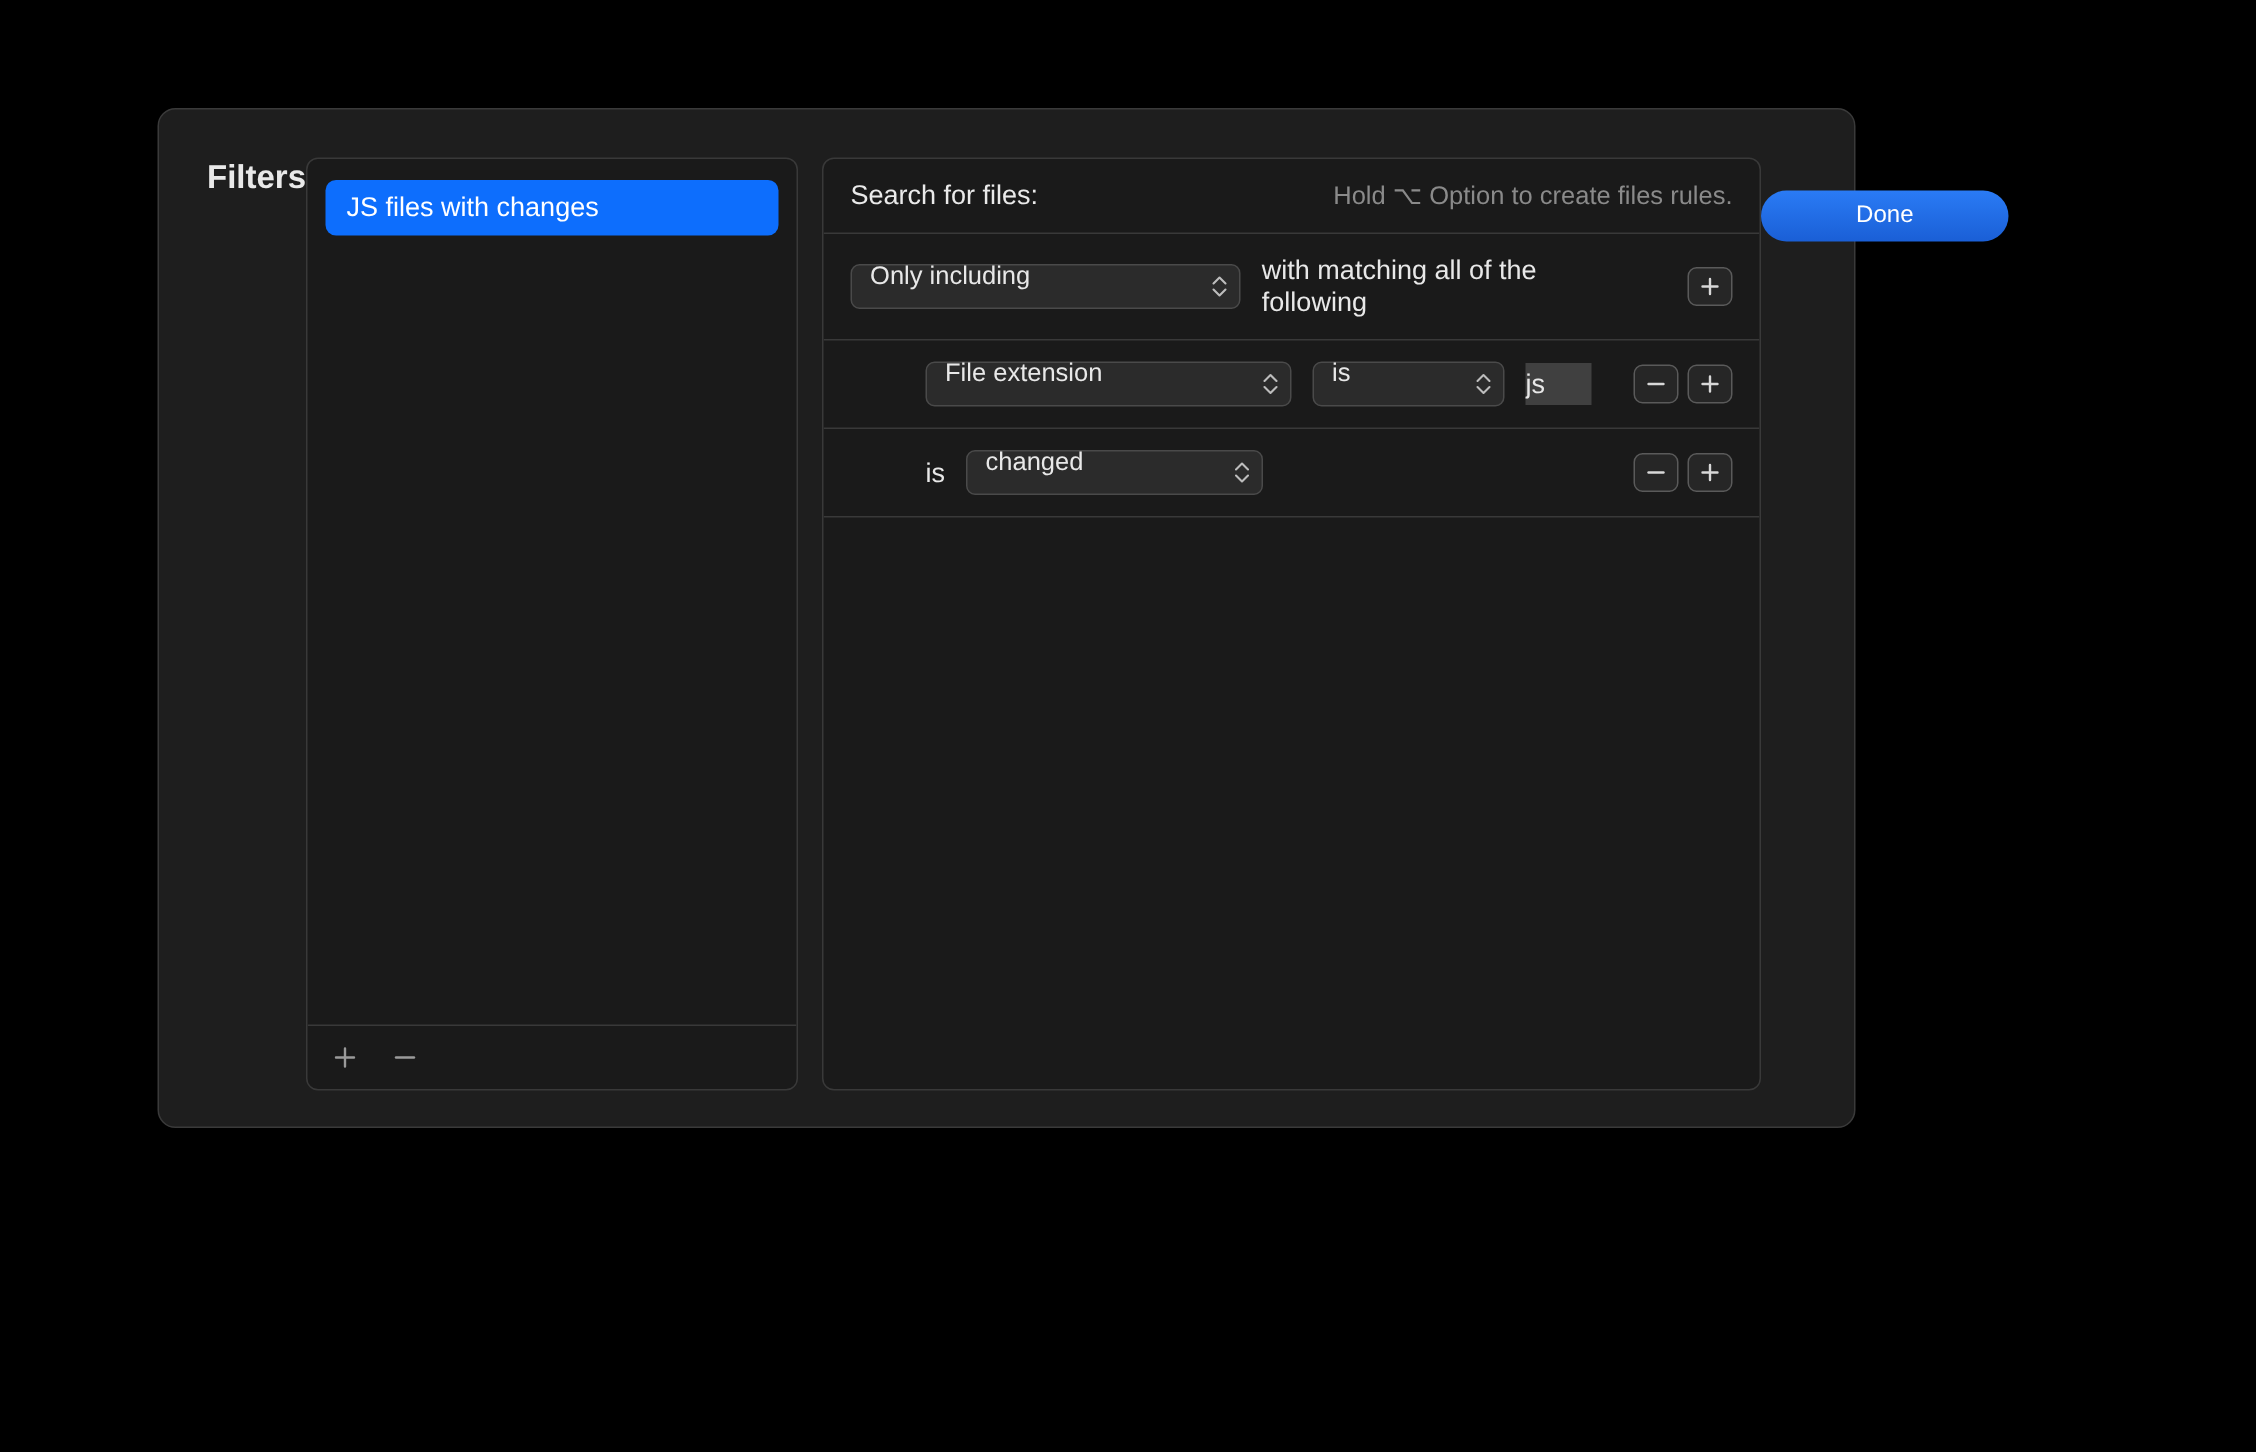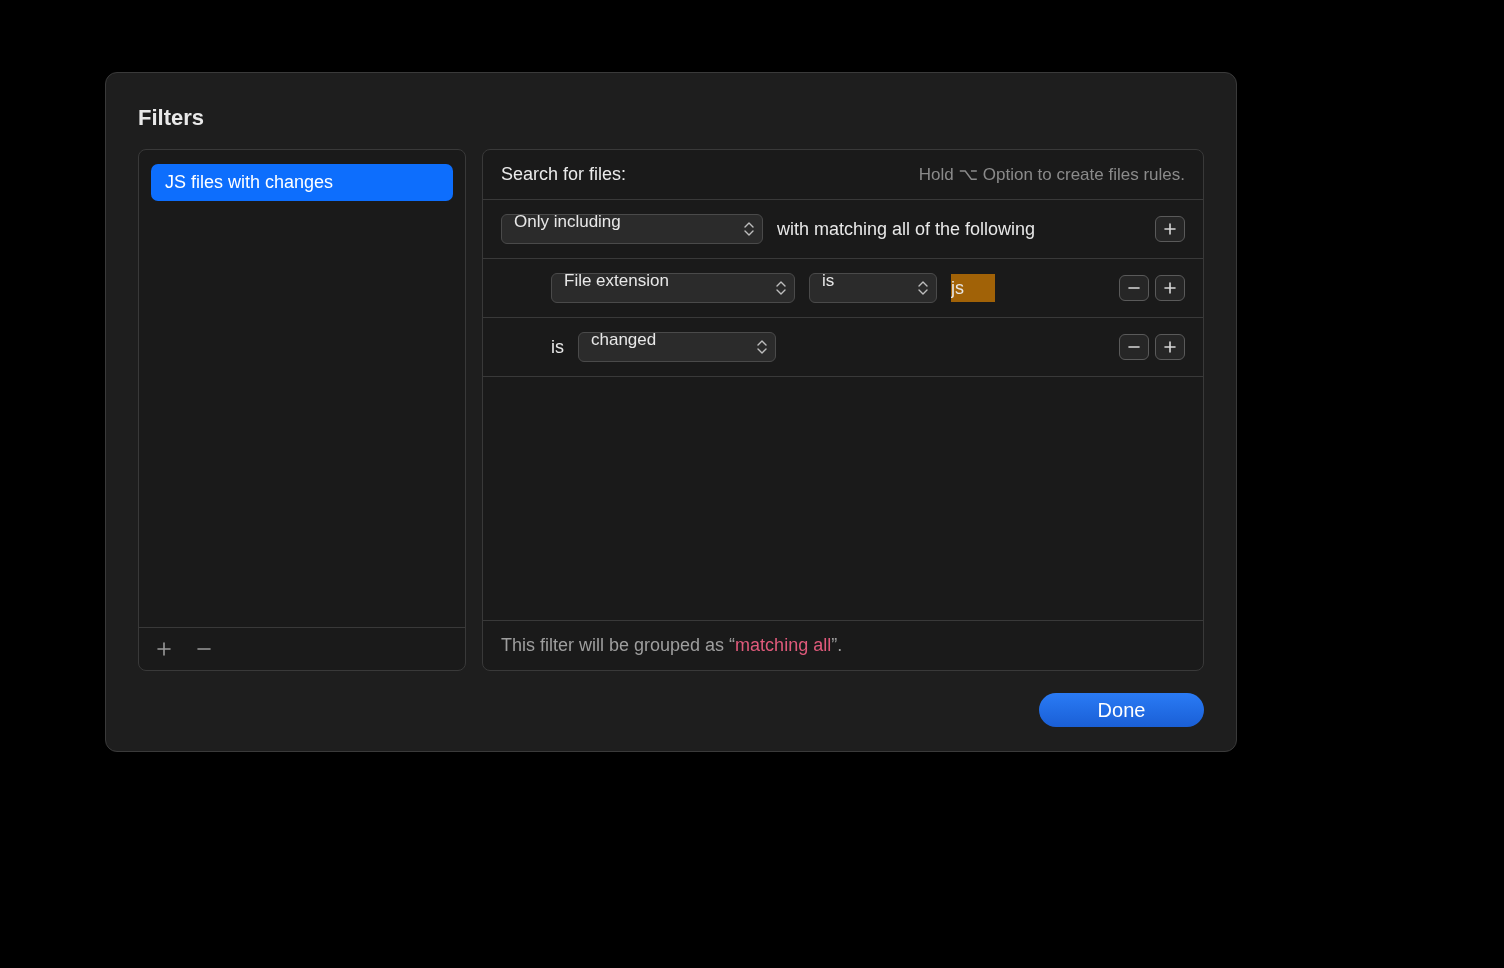--- a/index.html
+++ b/index.html
@@ -14,21 +14,21 @@
     position: absolute;
     left: 105px;
     top: 72px;
     width: 1132px;
     height: 680px;
     background: #1e1e1e;
     border: 1px solid #3a3a3a;
     border-radius: 12px;
     padding: 32px 32px 24px 32px;
     display: flex;
-    flex-direction: column;
+    flex-direction: row;
   }
   .title {
     color: #e9e9e9;
     font-size: 22px;
     font-weight: 700;
     margin-bottom: 18px;
   }
   .body {
     display: flex;
     gap: 16px;
@@ -112,21 +112,21 @@
   .popup .arrows {
     position: absolute;
     right: 6px; top: 50%; transform: translateY(-50%);
     width: 14px; height: 18px;
     color: #bdbdbd;
   }
   .text-static {
     color: #e8e8e8; font-size: 18px;
   }
   .text-input {
-    background: #a16207;
+    background: #404040;
     border: none;
     outline: none;
     color: #e8e8e8;
     font-size: 18px;
     height: 28px;
     width: 44px;
     padding: 0 0;
   }
   .pillbtn {
     width: 30px; height: 26px;
@@ -150,21 +150,21 @@
 
   .button-row {
     display: flex;
     justify-content: flex-end;
     padding-top: 22px;
   }
   .done-btn {
     background: #1f69e0;
     background: linear-gradient(#2a7bf5, #1a5fd6);
     color: #fff;
-    font-size: 20px;
+    font-size: 16px;
     border: none;
     border-radius: 17px;
     width: 165px; height: 34px;
     cursor: default;
   }
   .opt-glyph {
     display:inline-block;
     font-family: -apple-system, Arial, sans-serif;
   }
 </style>
@@ -276,22 +276,19 @@
           <div class="pillbtn">
             <svg width="14" height="14" viewBox="0 0 14 14">
                 <path d="M7 2v10M2 7h10" stroke="currentColor" stroke-width="1.6" stroke-linecap="round"></path>
               </svg>
           </div>
         </div>
       </div>
 
       <div class="rules-fill"></div>
 
-      <div class="summary-row">
-        <span>This filter will be grouped as “</span><span class="hl">matching all</span><span>”.</span>
-      </div>
     </div>
   </div>
 
   <div class="button-row">
     <button class="done-btn">Done</button>
   </div>
 </div>
 
 </body></html>

